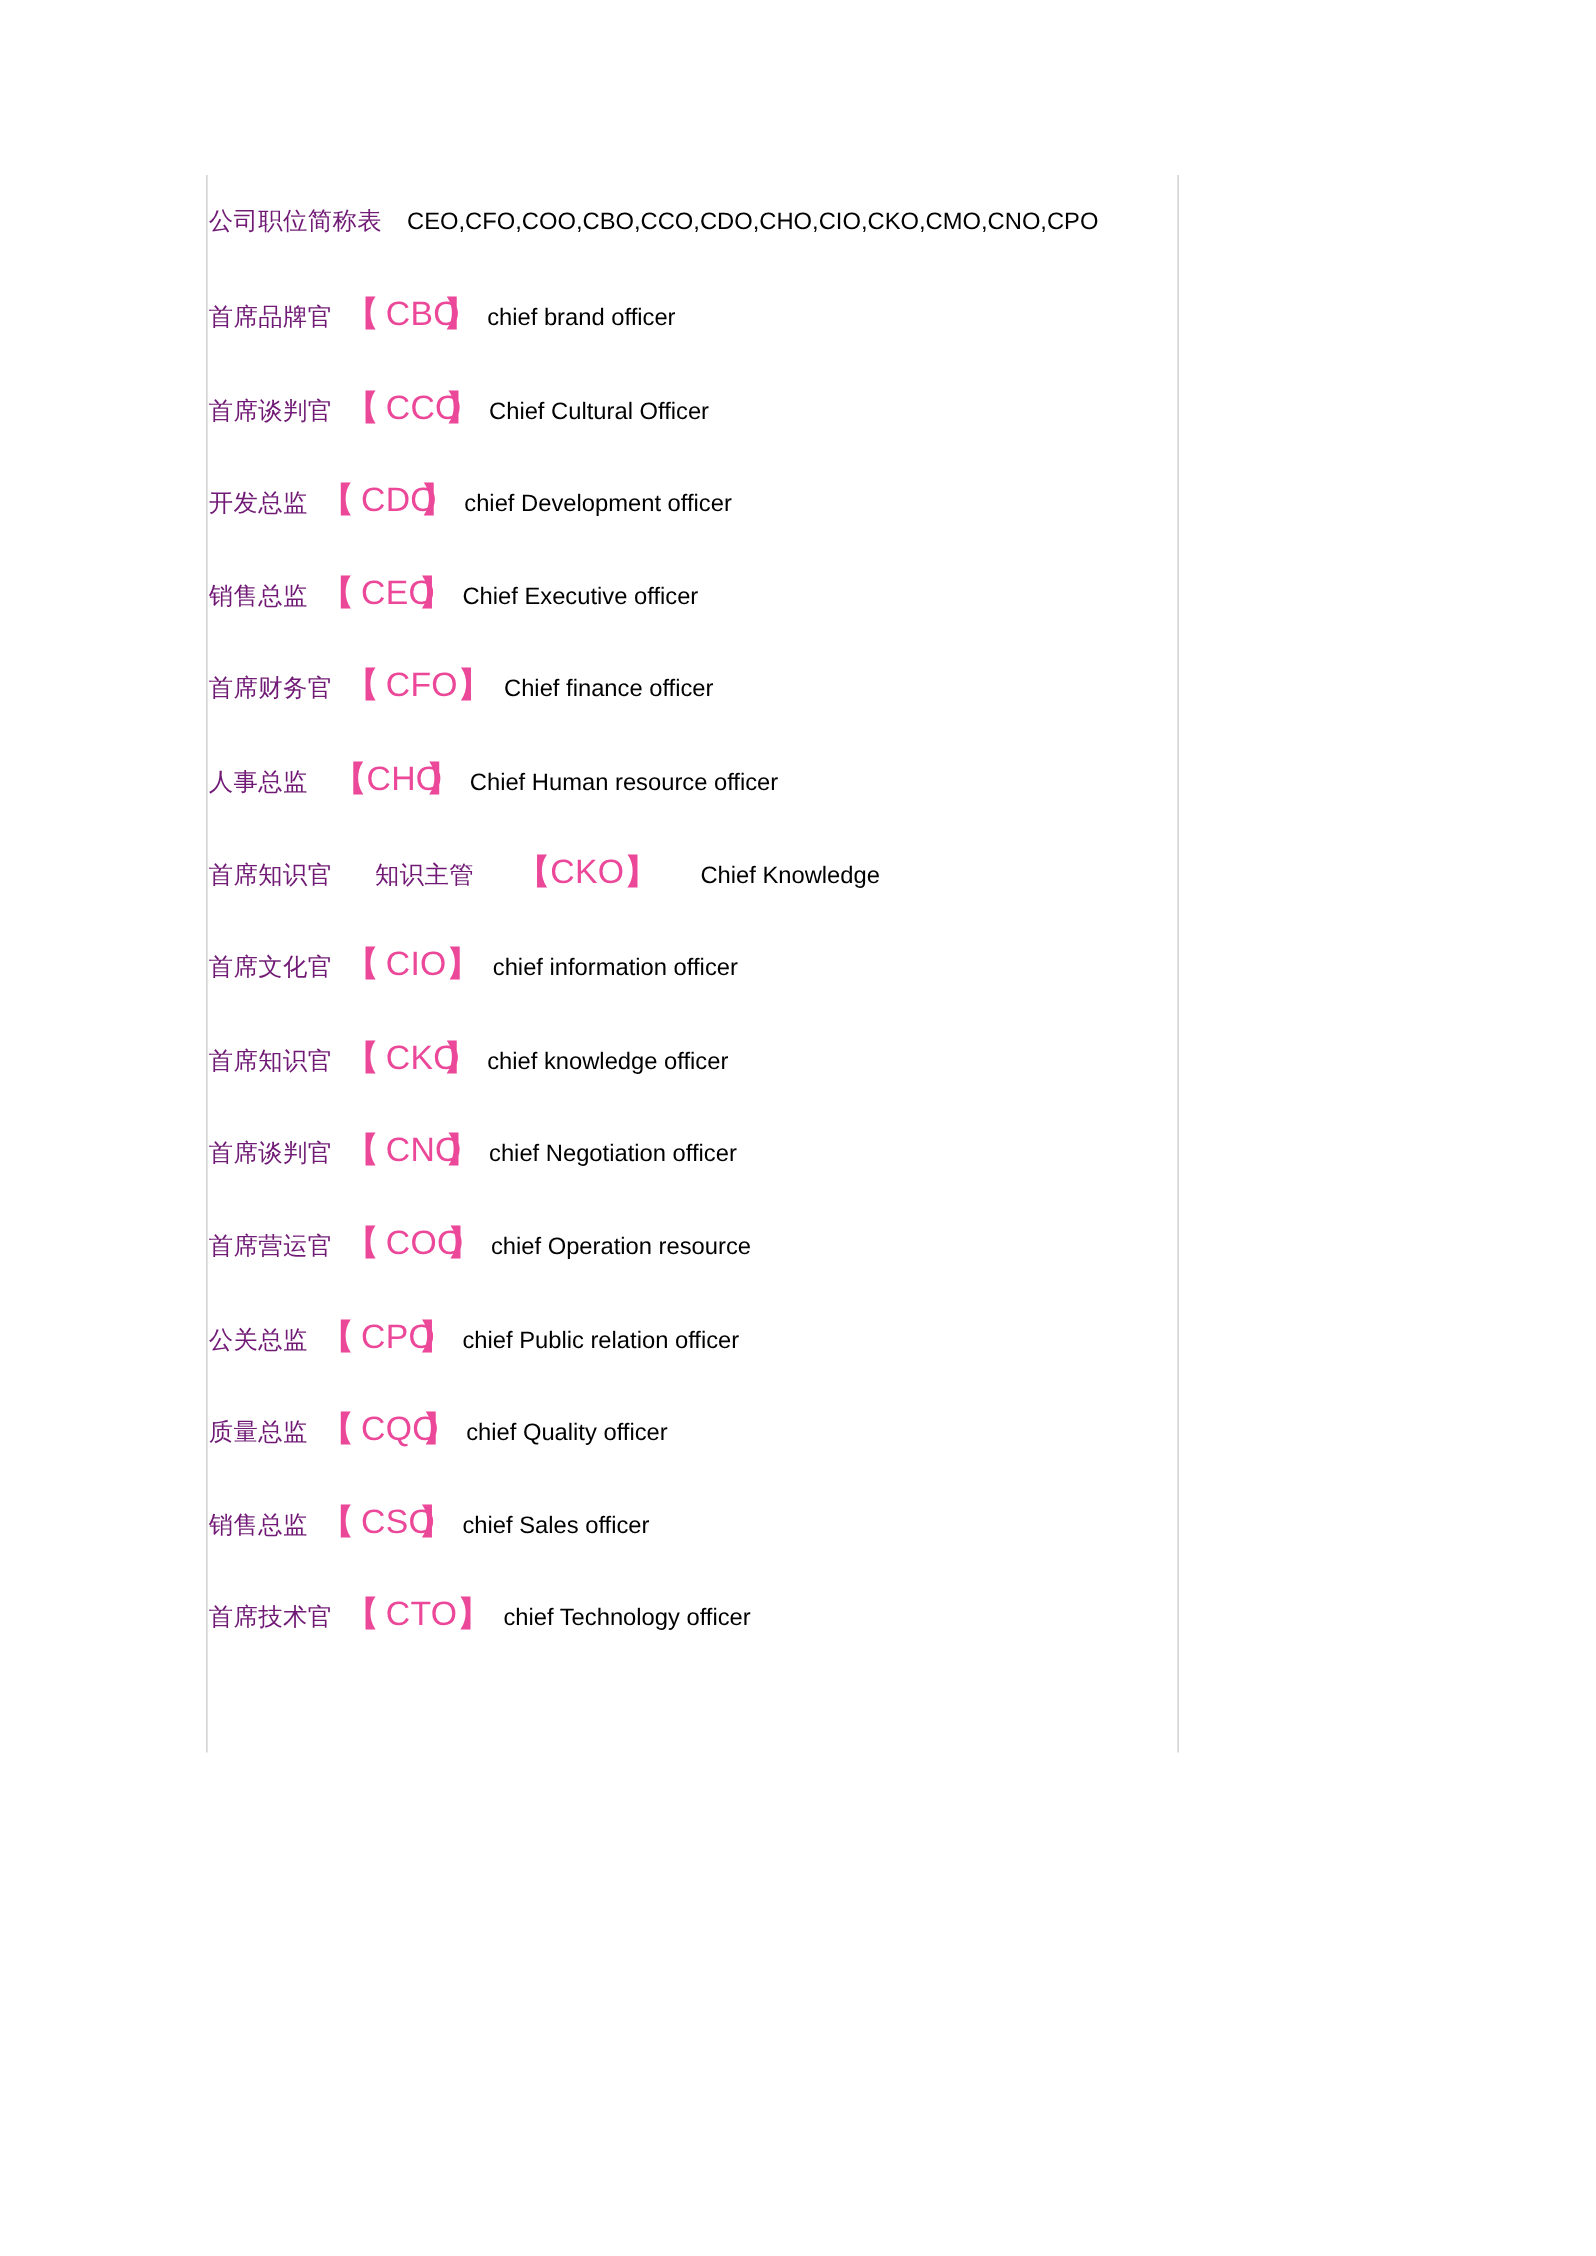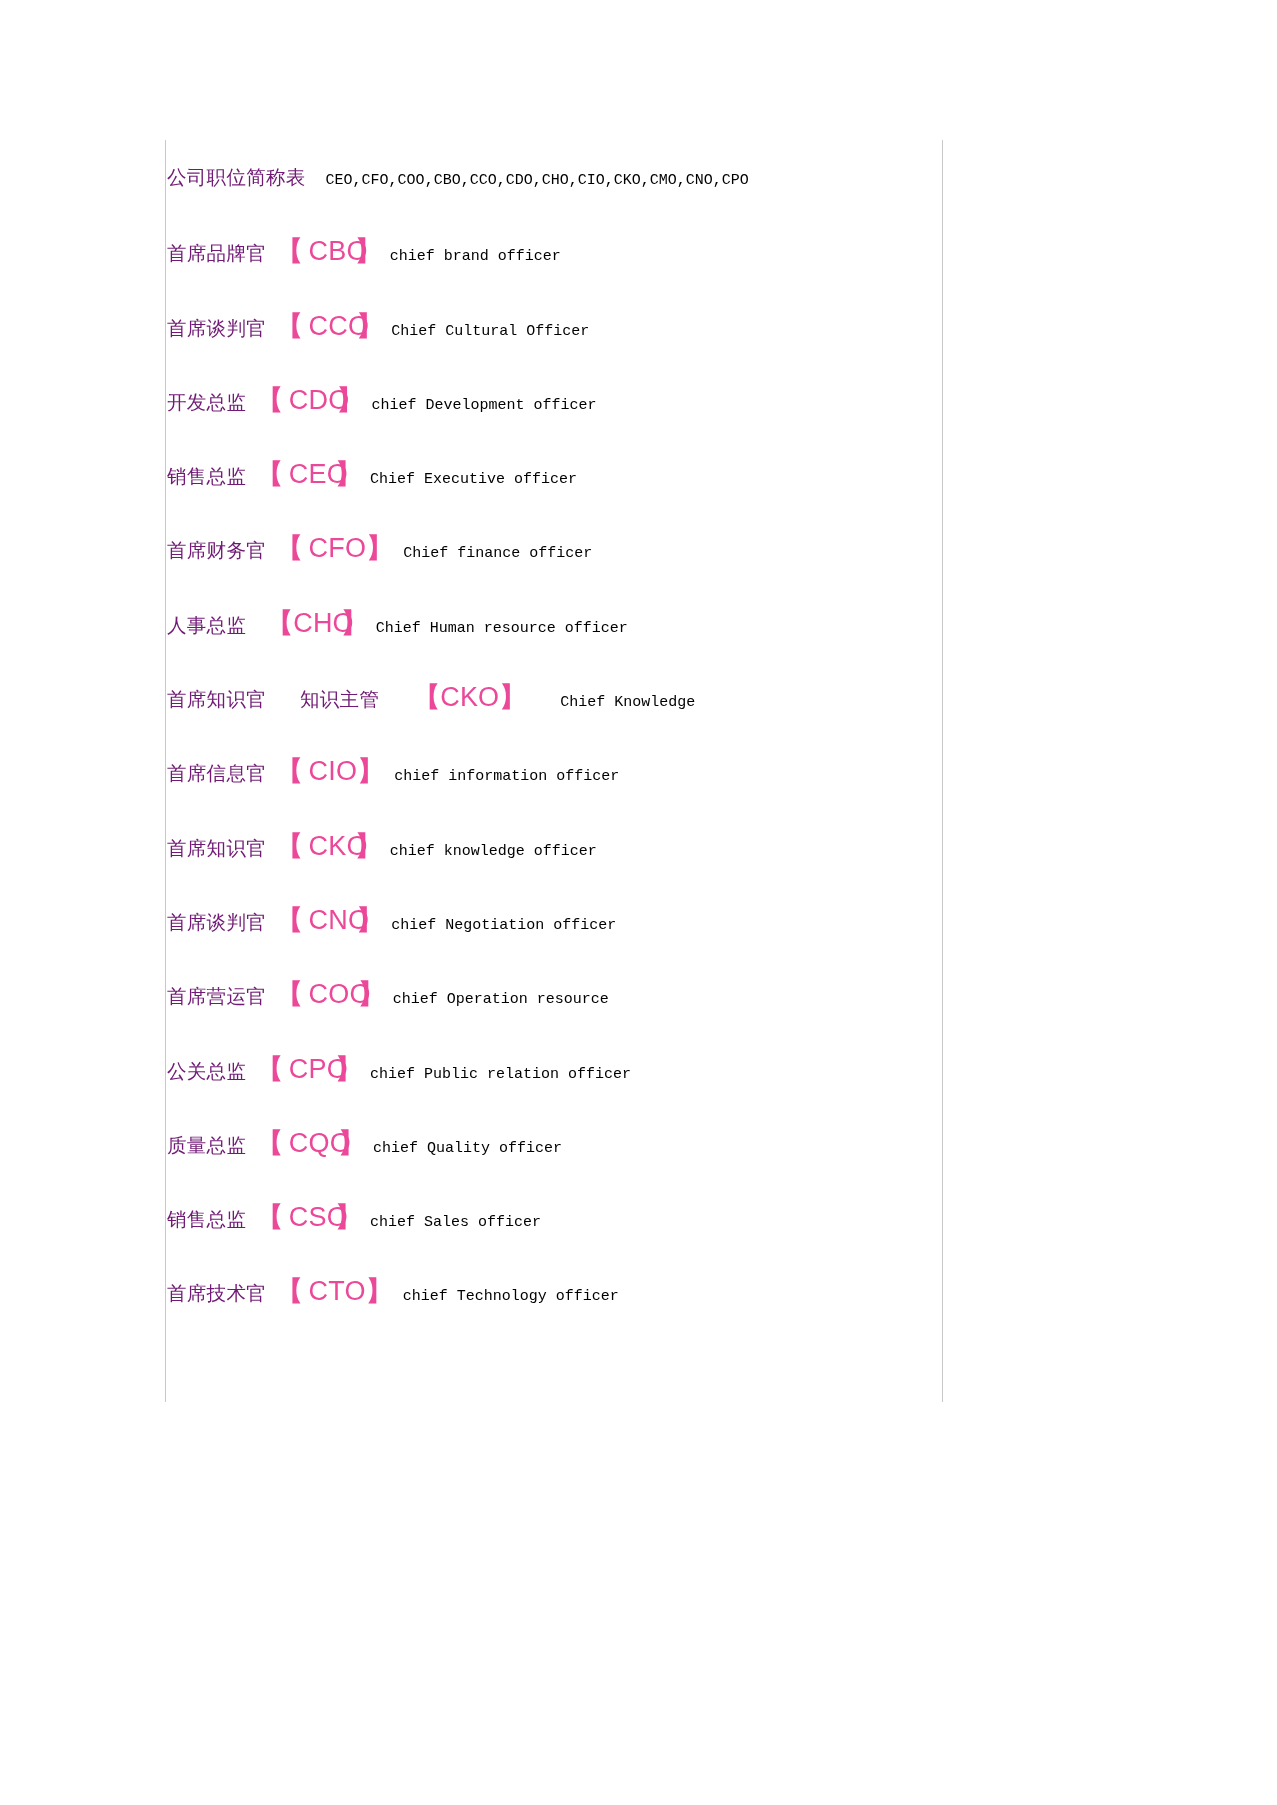--- a/index.html
+++ b/index.html
@@ -49,22 +49,22 @@
   
   .cn {
     font-family: Liberation Sans, sans-serif;
     font-size: 19.5px;
     color: #701a75;
     letter-spacing: 0.3px;
   }
 
   
   .en {
-    font-family: Liberation Mono, monospace;
-    font-size: 15px;
+    font-family: Liberation Sans, sans-serif;
+    font-size: 19px;
     color: #000000;
   }
 
   
   .abbr {
     font-family: "Liberation Sans", "DejaVu Sans", sans-serif;
     font-size: 27px;
     font-weight: 700;
     color: #ec4899;
   }
@@ -106,21 +106,21 @@
   </div>
 
   <div id="entry-list">
       <div class="doc-line"><span class="cn">首席品牌官</span><span class="sp"></span><span class="abbr squeeze"><span class="bk bk-open">【</span><span class="code"> CBO</span><span class="bk bk-close">】</span></span><span class="sp"></span><span class="en">chief brand officer</span></div>
       <div class="doc-line"><span class="cn">首席谈判官</span><span class="sp"></span><span class="abbr squeeze"><span class="bk bk-open">【</span><span class="code"> CCO</span><span class="bk bk-close">】</span></span><span class="sp"></span><span class="en">Chief Cultural Officer</span></div>
       <div class="doc-line"><span class="cn">开发总监</span><span class="sp"></span><span class="abbr squeeze"><span class="bk bk-open">【</span><span class="code"> CDO</span><span class="bk bk-close">】</span></span><span class="sp"></span><span class="en">chief Development officer</span></div>
       <div class="doc-line"><span class="cn">销售总监</span><span class="sp"></span><span class="abbr squeeze"><span class="bk bk-open">【</span><span class="code"> CEO</span><span class="bk bk-close">】</span></span><span class="sp"></span><span class="en">Chief Executive officer</span></div>
       <div class="doc-line"><span class="cn">首席财务官</span><span class="sp"></span><span class="abbr"><span class="bk bk-open">【</span><span class="code"> CFO</span><span class="bk bk-close">】</span></span><span class="sp"></span><span class="en">Chief finance officer</span></div>
       <div class="doc-line"><span class="cn">人事总监</span><span class="sp-wide"></span><span class="abbr squeeze"><span class="bk bk-open">【</span><span class="code">CHO</span><span class="bk bk-close">】</span></span><span class="sp"></span><span class="en">Chief Human resource officer</span></div>
       <div class="doc-line"><span class="cn">首席知识官</span><span class="sp-xwide"></span><span class="cn">知识主管</span><span class="sp-xwide"></span><span class="abbr"><span class="bk bk-open">【</span><span class="code">CKO</span><span class="bk bk-close">】</span></span><span class="sp-xwide"></span><span class="en">Chief Knowledge</span></div>
-      <div class="doc-line"><span class="cn">首席信息官</span><span class="sp"></span><span class="abbr"><span class="bk bk-open">【</span><span class="code"> CIO</span><span class="bk bk-close">】</span></span><span class="sp"></span><span class="en">chief information officer</span></div>
+      <div class="doc-line"><span class="cn">首席文化官</span><span class="sp"></span><span class="abbr"><span class="bk bk-open">【</span><span class="code"> CIO</span><span class="bk bk-close">】</span></span><span class="sp"></span><span class="en">chief information officer</span></div>
       <div class="doc-line"><span class="cn">首席知识官</span><span class="sp"></span><span class="abbr squeeze"><span class="bk bk-open">【</span><span class="code"> CKO</span><span class="bk bk-close">】</span></span><span class="sp"></span><span class="en">chief knowledge officer</span></div>
       <div class="doc-line"><span class="cn">首席谈判官</span><span class="sp"></span><span class="abbr squeeze"><span class="bk bk-open">【</span><span class="code"> CNO</span><span class="bk bk-close">】</span></span><span class="sp"></span><span class="en">chief Negotiation officer</span></div>
       <div class="doc-line"><span class="cn">首席营运官</span><span class="sp"></span><span class="abbr squeeze"><span class="bk bk-open">【</span><span class="code"> COO</span><span class="bk bk-close">】</span></span><span class="sp"></span><span class="en">chief Operation resource</span></div>
       <div class="doc-line"><span class="cn">公关总监</span><span class="sp"></span><span class="abbr squeeze"><span class="bk bk-open">【</span><span class="code"> CPO</span><span class="bk bk-close">】</span></span><span class="sp"></span><span class="en">chief Public relation officer</span></div>
       <div class="doc-line"><span class="cn">质量总监</span><span class="sp"></span><span class="abbr squeeze"><span class="bk bk-open">【</span><span class="code"> CQO</span><span class="bk bk-close">】</span></span><span class="sp"></span><span class="en">chief Quality officer</span></div>
       <div class="doc-line"><span class="cn">销售总监</span><span class="sp"></span><span class="abbr squeeze"><span class="bk bk-open">【</span><span class="code"> CSO</span><span class="bk bk-close">】</span></span><span class="sp"></span><span class="en">chief Sales officer</span></div>
       <div class="doc-line"><span class="cn">首席技术官</span><span class="sp"></span><span class="abbr"><span class="bk bk-open">【</span><span class="code"> CTO</span><span class="bk bk-close">】</span></span><span class="sp"></span><span class="en">chief Technology officer</span></div>
     </div>
 
 </div>

